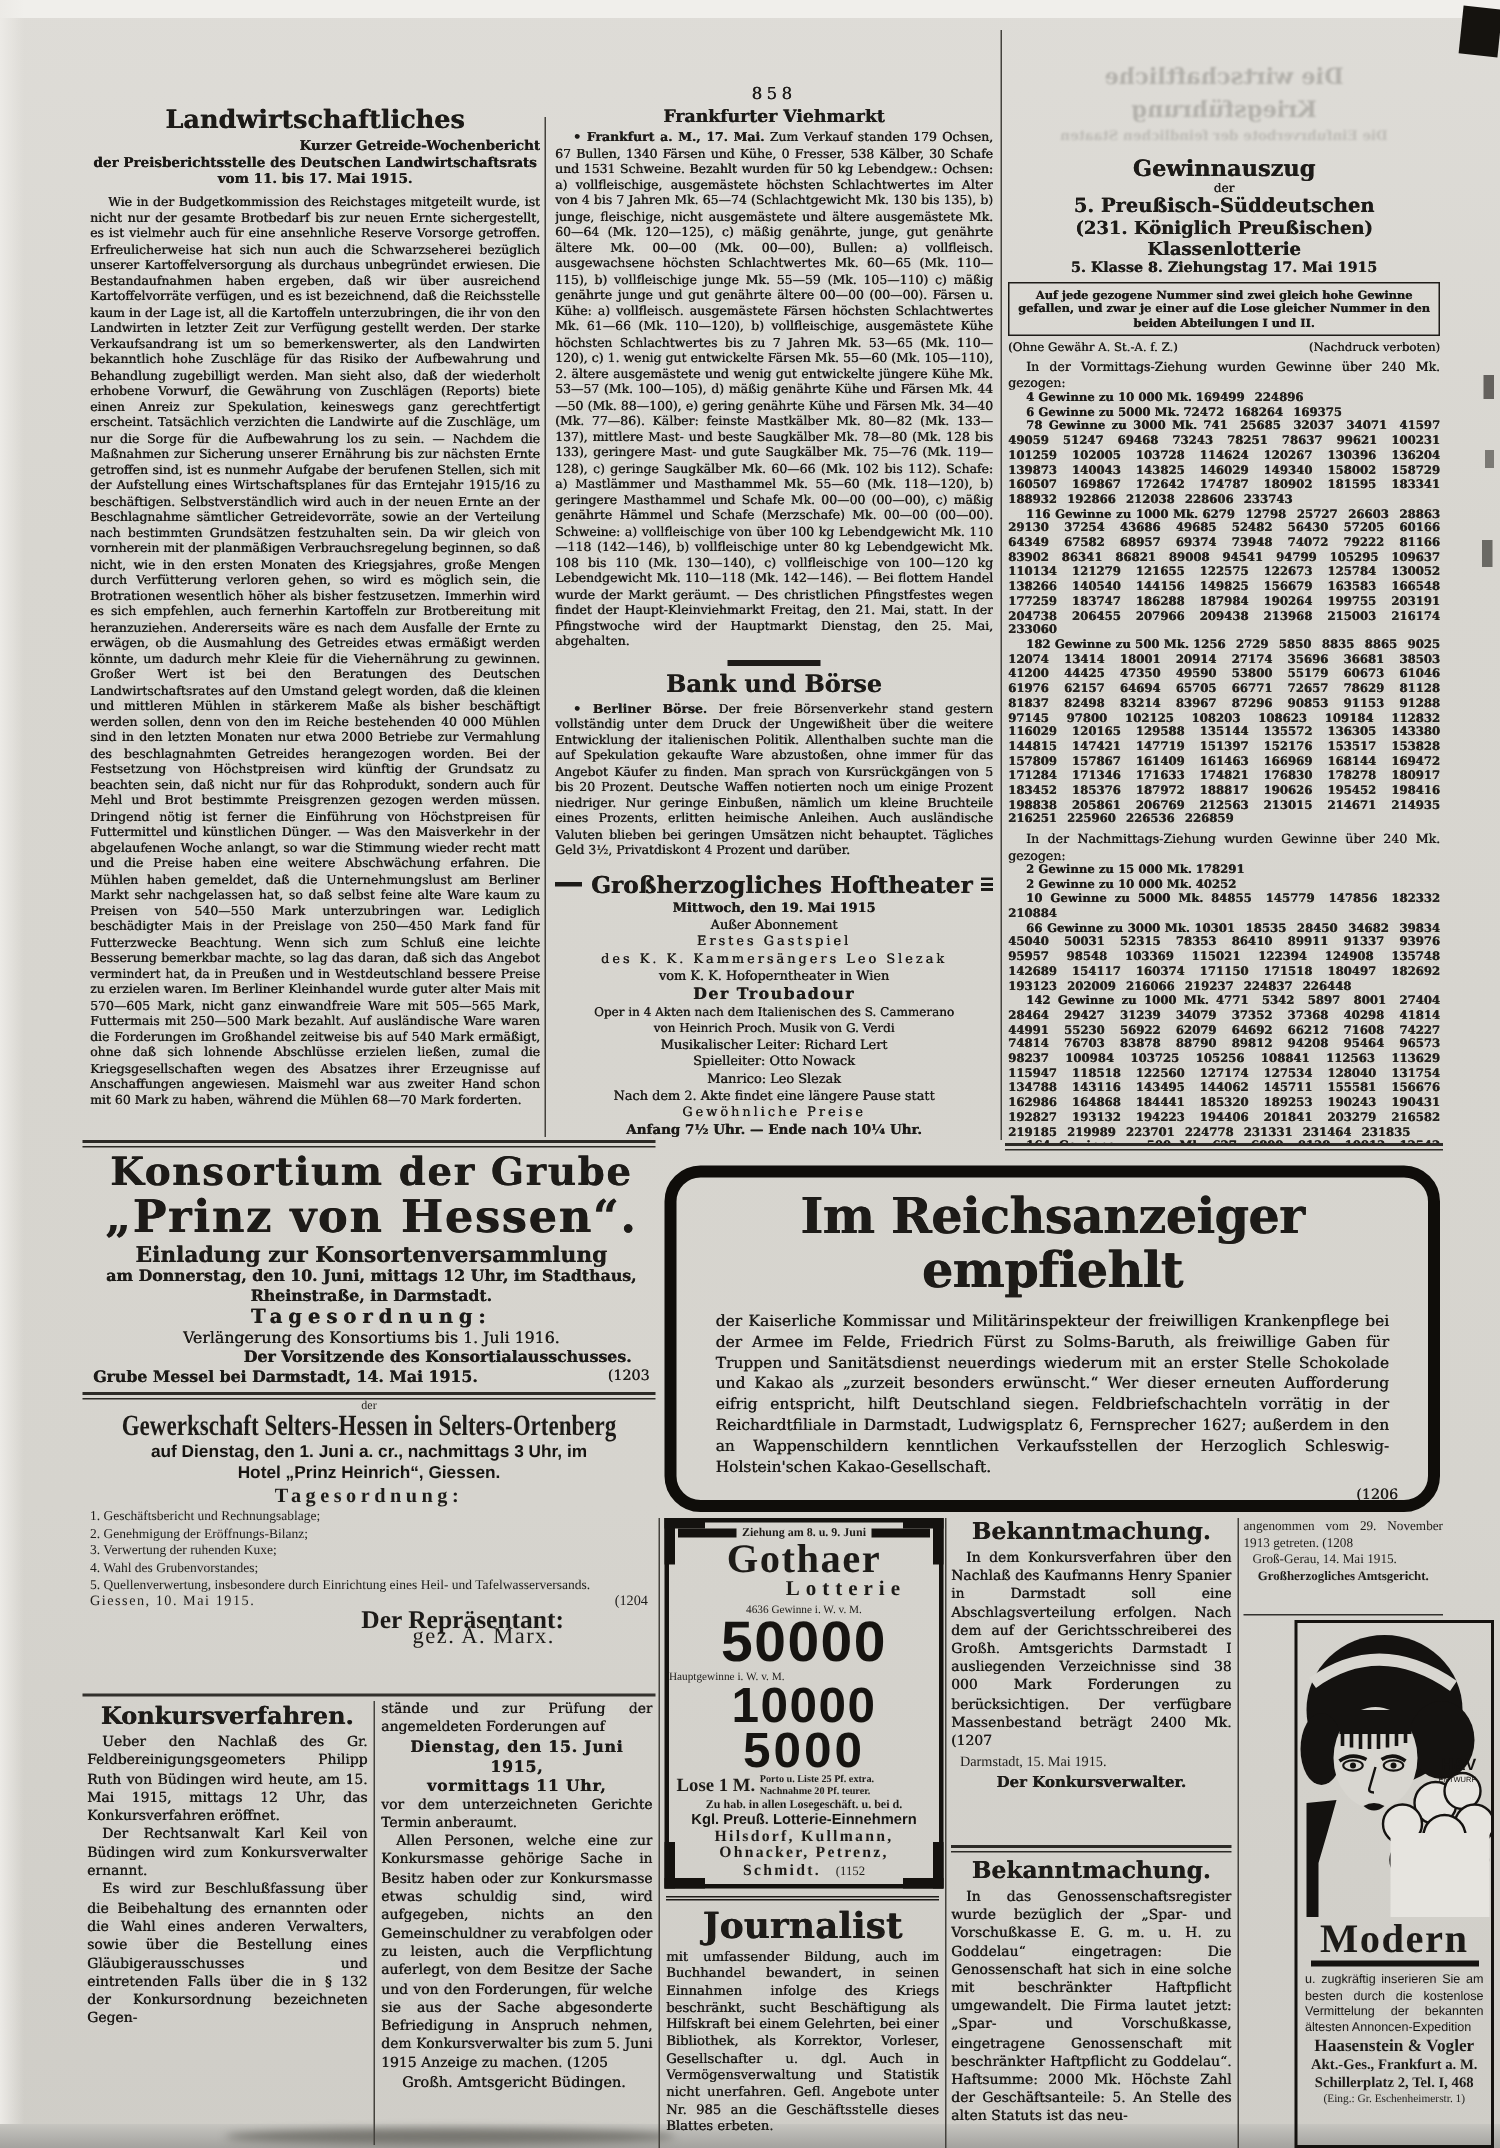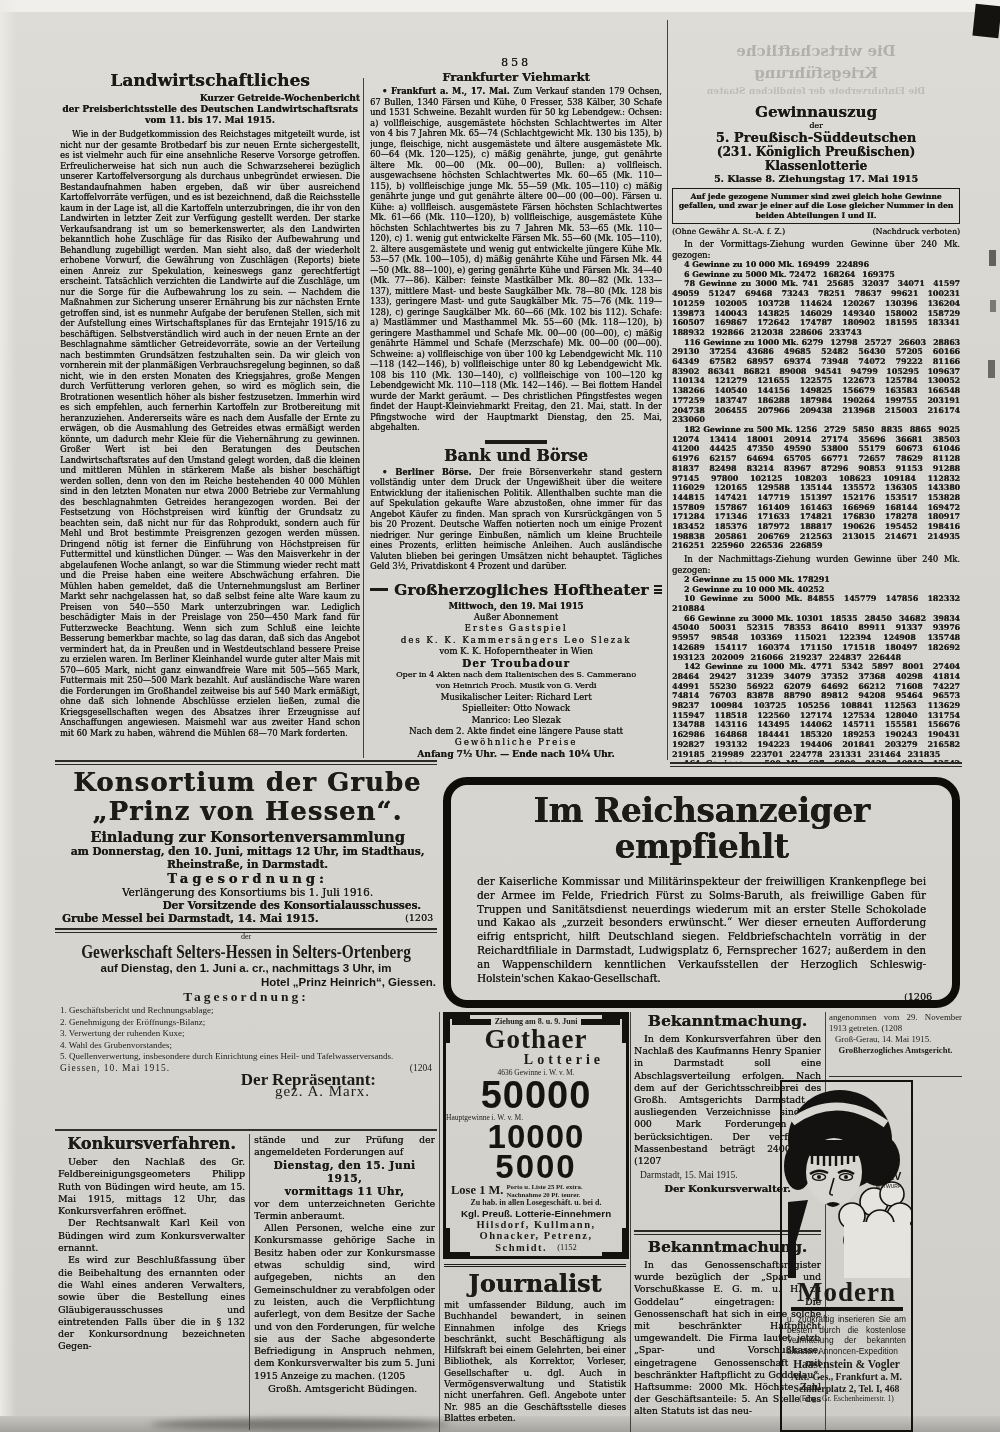--- a/index.html
+++ b/index.html
@@ -135,37 +135,37 @@
     <p class="lotp frak"><span class="glead">2 Gewinne zu 15 000 Mk.</span> <span class="gnums">178291</span></p>
     <p class="lotp frak"><span class="glead">2 Gewinne zu 10 000 Mk.</span> <span class="gnums">40252</span></p>
     <p class="lotp frak"><span class="glead">10 Gewinne zu 5000 Mk.</span> <span class="gnums">84855 145779 147856 182332 210884</span></p>
     <p class="lotp frak"><span class="glead">66 Gewinne zu 3000 Mk.</span> <span class="gnums">10301 18535 28450 34682 39834 45040 50031 52315 78353 86410 89911 91337 93976 95957 98548 103369 115021 122394 124908 135748 142689 154117 160374 171150 171518 180497 182692 193123 202009 216066 219237 224837 226448</span></p>
     <p class="lotp frak"><span class="glead">142 Gewinne zu 1000 Mk.</span> <span class="gnums">4771 5342 5897 8001 27404 28464 29427 31239 34079 37352 37368 40298 41814 44991 55230 56922 62079 64692 66212 71608 74227 74814 76703 83878 88790 89812 94208 95464 96573 98237 100984 103725 105256 108841 112563 113629 115947 118518 122560 127174 127534 128040 131754 134788 143116 143495 144062 145711 155581 156676 162986 164868 184441 185320 189253 190243 190431 192827 193132 194223 194406 201841 203279 216582 219185 219989 223701 224778 231331 231464 231835</span></p>
     <p class="lotp frak"><span class="glead">164 Gewinne zu 500 Mk.</span> <span class="gnums">627 6899 8128 10812 12542 17196 20034 26037 27584 31376 34412 34734 38145 42682 44092 44774 47619 50392 55310 56035 59396 62854 63775 64807 65001 66685 71816 72746 73447 74768 75744 76791 87370 91342 101173 105758 108124 108173 108181 114804 118404 119692 120180 127672 128080 129825 132629 133552 138747 138909 139725 140915 143174 146518 148607 149891 153759 158576 159964 164225 167459 168905 172553 175386 178538 178933 180204 182499 182637 195608 198314 200764 203870 205090 206479 208534 214947 216500 220531 221062 227922 231425</span></p>
   </section>
 
   <section class="abs c" style="left:58px;top:768px;width:379px;height:159px;overflow:hidden;">
     <div class="frak b" style="font-size:26px;line-height:29px;letter-spacing:1px;">Konsortium der Grube</div>
-    <div class="frak b" style="font-size:26px;line-height:29px;letter-spacing:1px;">„Prinz von Hessen“.</div>
+    <div class="frak b" style="font-size:30px;line-height:29px;letter-spacing:1px;">„Prinz von Hessen“.</div>
     <div class="frak b" style="font-size:14.5px;line-height:17px;margin-top:2px;">Einladung zur Konsortenversammlung</div>
     <div class="frak b" style="font-size:10.5px;line-height:12.5px;">am Donnerstag, den 10. Juni, mittags 12 Uhr, im Stadthaus, Rheinstraße, in Darmstadt.</div>
     <div class="frak b" style="font-size:13px;line-height:15px;letter-spacing:4px;margin-top:1px;">Tagesordnung:</div>
     <div class="frak" style="font-size:10.5px;line-height:13px;">Verlängerung des Konsortiums bis 1. Juli 1916.</div>
     <div class="frak b" style="font-size:10.5px;line-height:13px;text-align:right;padding-right:16px;">Der Vorsitzende des Konsortialausschusses.</div>
     <div style="display:flex;justify-content:space-between;padding:0 4px;">
       <span class="frak b" style="font-size:10.5px;">Grube Messel bei Darmstadt, 14. Mai 1915.</span>
       <span class="frak" style="font-size:9.5px;">(1203</span>
     </div>
   </section>
 
   <section class="abs" style="left:56px;top:932px;width:380px;height:196px;overflow:hidden;">
     <div class="ant c" style="font-size:8px;line-height:9px;">der</div>
     <div class="ant b c" style="font-size:16px;line-height:21px;transform:scale(0.96,1.22);transform-origin:center;">Gewerkschaft Selters-Hessen in Selters-Ortenberg</div>
     <div class="sans b c" style="font-size:11.5px;line-height:13.5px;">auf Dienstag, den 1. Juni a. cr., nachmittags 3 Uhr, im</div>
-    <div class="sans b c" style="font-size:11.5px;line-height:13.5px;text-align:right;">Hotel „Prinz Heinrich“, Giessen.</div>
+    <div class="sans b c" style="font-size:11.5px;line-height:13.5px;">Hotel „Prinz Heinrich“, Giessen.</div>
     <div class="ant b c" style="font-size:13.5px;line-height:16px;letter-spacing:3px;">Tagesordnung:</div>
     <div class="ant ol-item">1. Geschäftsbericht und Rechnungsablage;</div>
     <div class="ant ol-item">2. Genehmigung der Eröffnungs-Bilanz;</div>
     <div class="ant ol-item">3. Verwertung der ruhenden Kuxe;</div>
     <div class="ant ol-item">4. Wahl des Grubenvorstandes;</div>
     <div class="ant ol-item">5. Quellenverwertung, insbesondere durch Einrichtung eines Heil- und Tafelwasserversands.</div>
     <div style="display:flex;justify-content:space-between;padding:0 4px;">
       <span class="ant" style="font-size:9.5px;letter-spacing:1px;">Giessen, 10. Mai 1915.</span>
       <span class="ant" style="font-size:9.5px;">(1204</span>
     </div>
@@ -244,21 +244,21 @@
     <h3 class="frak c" style="margin:0 0 3px;font-size:15.5px;line-height:18px;">Bekanntmachung.</h3>
     <p class="frak just" style="font-size:9.3px;line-height:12.2px;text-indent:10px;">In das Genossenschaftsregister wurde bezüglich der „Spar- und Vorschußkasse E. G. m. u. H. zu Goddelau“ eingetragen: Die Genossenschaft hat sich in eine solche mit beschränkter Haftpflicht umgewandelt. Die Firma lautet jetzt: „Spar- und Vorschußkasse, eingetragene Genossenschaft mit beschränkter Haftpflicht zu Goddelau“. Haftsumme: 2000 Mk. Höchste Zahl der Geschäftsanteile: 5. An Stelle des alten Statuts ist das neu-</p>
   </section>
 
   <section class="abs" style="left:829px;top:1012px;width:133px;height:62px;overflow:hidden;">
     <p class="ant just" style="font-size:8.8px;line-height:11px;">angenommen vom 29. November 1913 getreten.  (1208</p>
     <p class="ant" style="font-size:8.8px;line-height:11px;text-indent:6px;">Groß-Gerau, 14. Mai 1915.</p>
     <p class="ant c b" style="font-size:8.6px;line-height:11px;">Großherzogliches Amtsgericht.</p>
   </section>
 
-  <section class="abs" style="left:780px;top:1080px;width:133px;height:352px;box-sizing:border-box;border:2px solid #14120f;overflow:hidden;">
+  <section class="abs" style="left:863px;top:1080px;width:133px;height:352px;box-sizing:border-box;border:2px solid #14120f;overflow:hidden;">
     <svg width="129" height="196" viewBox="0 0 129 196" style="display:block;">
       <ellipse cx="58" cy="58" rx="52" ry="50" fill="#141210"></ellipse>
       <ellipse cx="96" cy="78" rx="22" ry="26" fill="#141210"></ellipse>
       <ellipse cx="16" cy="84" rx="14" ry="24" fill="#141210"></ellipse>
       <path d="M10,40 Q55,8 104,42" fill="none" stroke="#d8d6d0" stroke-width="8"></path>
       <ellipse cx="52" cy="90" rx="28" ry="34" fill="#d8d6d0"></ellipse>
       <rect x="28" y="58" width="48" height="16" fill="#141210"></rect>
       <g stroke="#141210" stroke-width="2.4">
         <line x1="30" y1="74" x2="30" y2="82"></line>
           <line x1="36" y1="74" x2="36" y2="83"></line>

